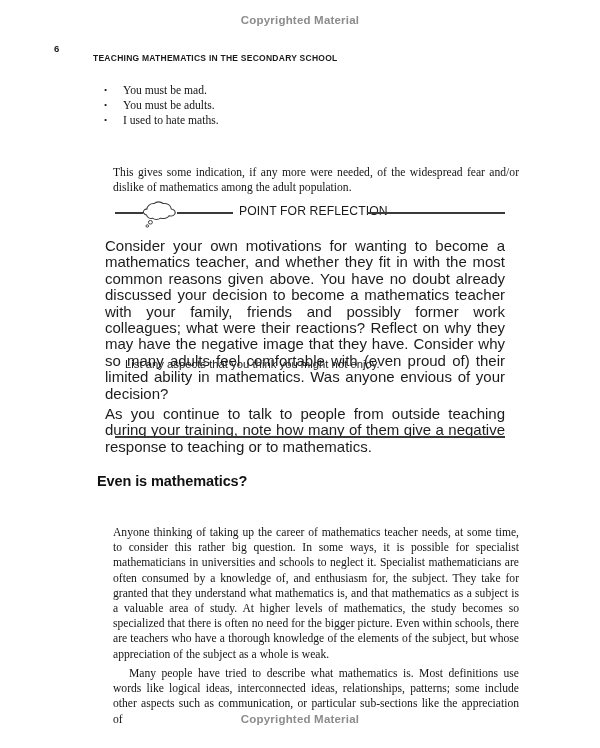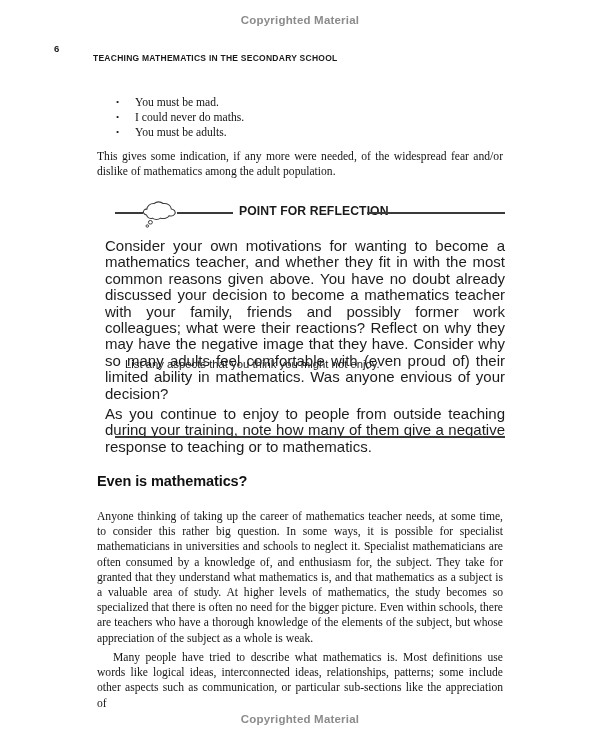--- a/index.html
+++ b/index.html
@@ -73,21 +73,21 @@
     top: 0;
     width: 408px;
   }
 
   
   .bullet-list {
     position: absolute;
     top: 79px;
     left: 0;
     width: 400px;
-    margin: 16px;
+    margin: 4px;
     padding: 0;
     list-style: none;
   }
   .bullet-list li {
     position: relative;
     font-size: 11.6px;
     line-height: 15.1px;
     padding-left: 22px;
     color: #141414;
   }
@@ -97,21 +97,21 @@
     left: 3px;
     top: -0.5px;
     font-size: 9px;
   }
 
   
   .body-para {
     position: absolute;
     left: 0;
     width: 406px;
-    margin: 0;
+    margin: 16px;
     font-size: 11.6px;
     line-height: 15.2px;
     text-align: justify;
     color: #141414;
     word-spacing: 0.1px;
   }
   .para-intro { top: 149px; }
   .para-main-1 { top: 509px; }
   .para-main-2 { top: 650px; text-indent: 16px; }
 
@@ -143,21 +143,21 @@
     top: 1px;
     width: 42px;
     height: 30px;
   }
 
   .reflection-title {
     position: absolute;
     left: 142px;
     top: 6px;
     font-family: "Liberation Sans", "DejaVu Sans", sans-serif;
-    font-weight: bold;
+    font-weight: normal;
     font-size: 12.2px;
     letter-spacing: 0.1px;
     color: #1a1a1a;
     white-space: nowrap;
   }
 
   .reflection-body {
     position: absolute;
     left: 8px;
     top: 40px;
@@ -226,22 +226,22 @@
 
   <div class="runninghead">
     <span class="folio">6</span>
     <span class="rh-title">TEACHING MATHEMATICS IN THE SECONDARY SCHOOL</span>
   </div>
 
   <div class="content">
 
     <ul class="bullet-list">
       <li>You must be mad.</li>
-      <li>I could never do maths.</li>
       <li>You must be adults.</li>
+      <li>I used to hate maths.</li>
     </ul>
 
     <p class="body-para para-intro">This gives some indication, if any more were needed, of the widespread fear and/or dislike of mathematics among the adult population.</p>
 
     <div class="reflection">
 
       <div class="reflection-header">
         <div class="rule rule-left"></div>
 
         <span class="thought-icon">
@@ -263,21 +263,21 @@
         <div class="rule rule-right"></div>
       </div>
 
       <div class="reflection-body">
         <p class="refl-para">Consider your own motivations for wanting to become a mathematics teacher, and whether they fit in with the most common reasons given above. You have no doubt already discussed your decision to become a mathematics teacher with your family, friends and possibly former work colleagues; what were their reactions? Reflect on why they may have the negative image that they have. Consider why so many adults feel comfortable with (even proud of) their limited ability in mathematics. Was anyone envious of your decision?</p>
 
         <ul class="refl-list">
           <li>List any aspects that you think you might not enjoy.</li>
         </ul>
 
-        <p class="refl-para refl-para-closing">As you continue to enjoy to people from outside teaching during your training, note how many of them give a negative response to teaching or to mathematics.</p>
+        <p class="refl-para refl-para-closing">As you continue to talk to people from outside teaching during your training, note how many of them give a negative response to teaching or to mathematics.</p>
       </div>
 
       <div class="reflection-footer-rule"></div>
     </div>
 
     <h2 class="section-heading">Even is mathematics?</h2>
 
     <p class="body-para para-main-1">Anyone thinking of taking up the career of mathematics teacher needs, at some time, to consider this rather big question. In some ways, it is possible for specialist mathematicians in universities and schools to neglect it. Specialist mathematicians are often consumed by a knowledge of, and enthusiasm for, the subject. They take for granted that they understand what mathematics is, and that mathematics as a subject is a valuable area of study. At higher levels of mathematics, the study becomes so specialized that there is often no need for the bigger picture. Even within schools, there are teachers who have a thorough knowledge of the elements of the subject, but whose appreciation of the subject as a whole is weak.</p>
 
     <p class="body-para para-main-2">Many people have tried to describe what mathematics is. Most definitions use words like logical ideas, interconnected ideas, relationships, patterns; some include other aspects such as communication, or particular sub-sections like the appreciation of</p>

